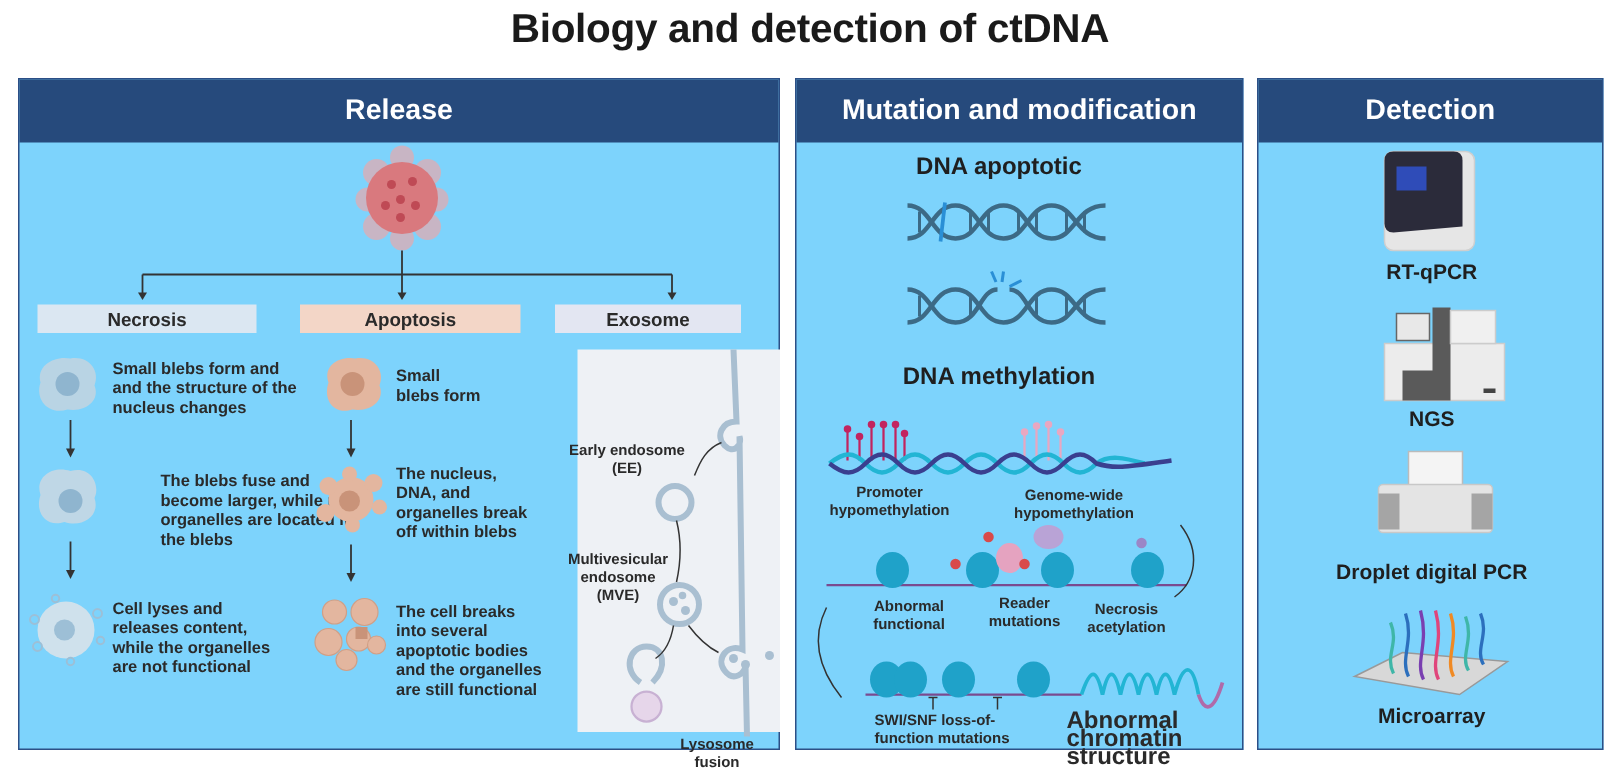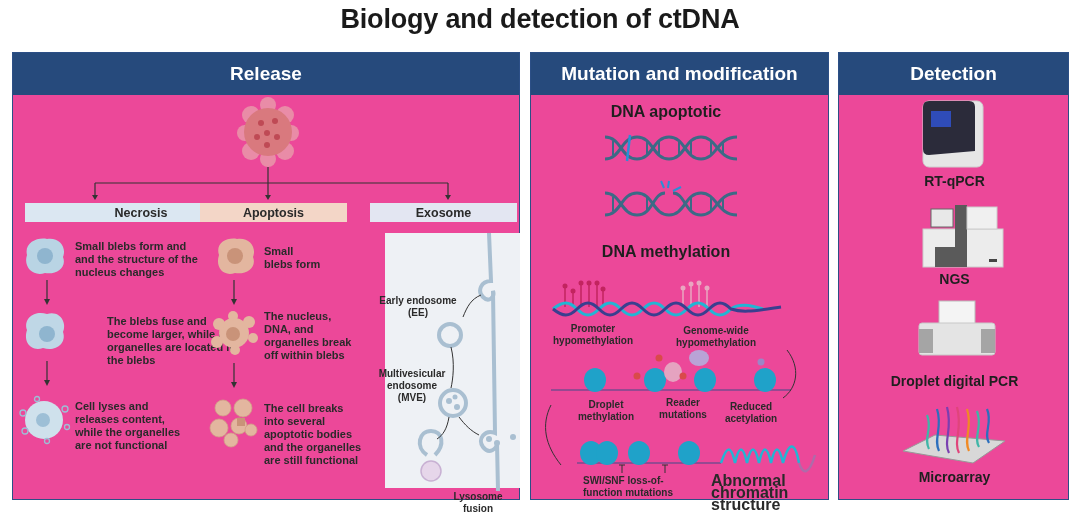--- a/index.html
+++ b/index.html
@@ -1,18 +1,18 @@
 <!DOCTYPE html>
 <html><head>
 <meta charset="utf-8">
 <style>
   html, body { margin:0; padding:0; background:#ffffff; }
   body { width:1080px; height:512px; position:relative; overflow:hidden; font-family:"Liberation Sans", sans-serif; color:#1f1f1f; }
   .title { position:absolute; left:0; width:1080px; top:4px; text-align:center; font-weight:bold; font-size:27px; color:#1a1a1a; letter-spacing:-0.2px; }
-  .panel { position:absolute; top:52px; height:448px; border:1.5px solid #2c4f86; box-sizing:border-box; background:#ec4899; }
+  .panel { position:absolute; top:52px; height:448px; border:1.5px solid #2c4f86; box-sizing:border-box; background:#7dd3fc; }
   .panel-head { height:42px; background:#264a7c; color:#fff; font-weight:bold; font-size:19px; display:flex; align-items:center; justify-content:center; }
   #p-release { left:12px; width:508px; }
   #p-mut { left:530px; width:299px; }
   #p-det { left:838px; width:231px; }
   .abs { position:absolute; }
   .lbl { font-weight:bold; font-size:11px; line-height:13px; color:#2a2a2a; }
   .cat { position:absolute; height:19px; font-weight:bold; font-size:12.5px; display:flex; align-items:center; justify-content:center; color:#2a2a2a; }
   .sub { font-weight:bold; font-size:16px; color:#1f1f1f; position:absolute; text-align:center; }
   .dlabel { position:absolute; font-weight:bold; font-size:14px; text-align:center; color:#1f1f1f; width:231px; left:0; }
   svg { position:absolute; overflow:visible; }
@@ -55,27 +55,27 @@
       <line x1="255" y1="130" x2="255" y2="143"></line>
       <line x1="435" y1="130" x2="435" y2="143"></line>
     </g>
     <g fill="#333">
       <polygon points="79,142 85,142 82,147"></polygon>
       <polygon points="252,142 258,142 255,147"></polygon>
       <polygon points="432,142 438,142 435,147"></polygon>
     </g>
   </svg>
 
-  <div class="cat" style="left: 12px; top: 150px; width: 146px; background: rgb(219, 231, 242); padding-left: 43px;">
+  <div class="cat" style="left: 12px; top: 150px; width: 146px; background: rgb(219, 231, 242);">
     <span>Necrosis</span>
   </div>
   <div class="cat" style="left: 187px; top: 150px; width: 147px; background: rgb(243, 214, 199);">
     <span>Apoptosis</span>
   </div>
-  <div class="cat" style="left: 357px; top: 150px; width: 147px; background: rgb(227, 230, 242);">
+  <div class="cat" style="left: 357px; top: 150px; width: 124px; background: rgb(227, 230, 242);">
     <span>Exosome</span>
   </div>
 
   <svg style="left:8px;top:182px;" width="46" height="42">
     <path d="M6,20 C3,8 16,2 26,4 C38,2 46,12 42,22 C46,32 36,40 24,38 C12,42 2,32 6,20Z" fill="#b9d4e4"></path>
     <circle cx="24" cy="21" r="8" fill="#8fb5cf"></circle>
   </svg>
   <div class="abs lbl" style="left:62px;top:187px;width:130px;">Small blebs form and and the structure of the nucleus changes</div>
   <svg style="left:31px;top:227px;" width="6" height="26">
       <line x1="3" y1="0" x2="3" y2="20" stroke="#333" stroke-width="1.2"></line>
@@ -263,23 +263,23 @@
     <ellipse cx="122" cy="24" rx="9" ry="10" fill="#e5a3c0"></ellipse>
     <g fill="#d94a4a">
         <circle cx="86" cy="28" r="3.5"></circle>
         <circle cx="108" cy="10" r="3.5"></circle>
         <circle cx="132" cy="28" r="3.5"></circle>
       </g>
     <circle cx="210" cy="14" r="3.5" fill="#9b86c7"></circle>
     <path d="M236,2 C250,20 246,40 232,50" stroke="#333" stroke-width="1" fill="none"></path>
   </svg>
 
-  <div class="abs lbl" style="left:40px;top:346px;width:70px;text-align:center;font-size:10px;line-height:12px;">Droplet methylation</div>
+  <div class="abs lbl" style="left:40px;top:346px;width:70px;text-align:center;font-size:10px;line-height:12px;">Abnormal functional</div>
   <div class="abs lbl" style="left:122px;top:344px;width:60px;text-align:center;font-size:10px;line-height:12px;">Reader mutations</div>
-  <div class="abs lbl" style="left:190px;top:348px;width:60px;text-align:center;font-size:10px;line-height:12px;">Reduced acetylation</div>
+  <div class="abs lbl" style="left:190px;top:348px;width:60px;text-align:center;font-size:10px;line-height:12px;">Necrosis acetylation</div>
 
   <svg style="left:10px;top:332px;" width="280" height="90" viewBox="0 0 280 90">
     <path d="M10,20 C0,40 4,60 20,80" stroke="#333" stroke-width="1" fill="none"></path>
     <path d="M36,78 L180,78" stroke="#7a4a8f" stroke-width="1.5" fill="none"></path>
     <g fill="#1fa2c9">
         <ellipse cx="50" cy="68" rx="11" ry="12"></ellipse>
         <ellipse cx="66" cy="68" rx="11" ry="12"></ellipse>
         <ellipse cx="98" cy="68" rx="11" ry="12"></ellipse>
         <ellipse cx="148" cy="68" rx="11" ry="12"></ellipse>
       </g>

